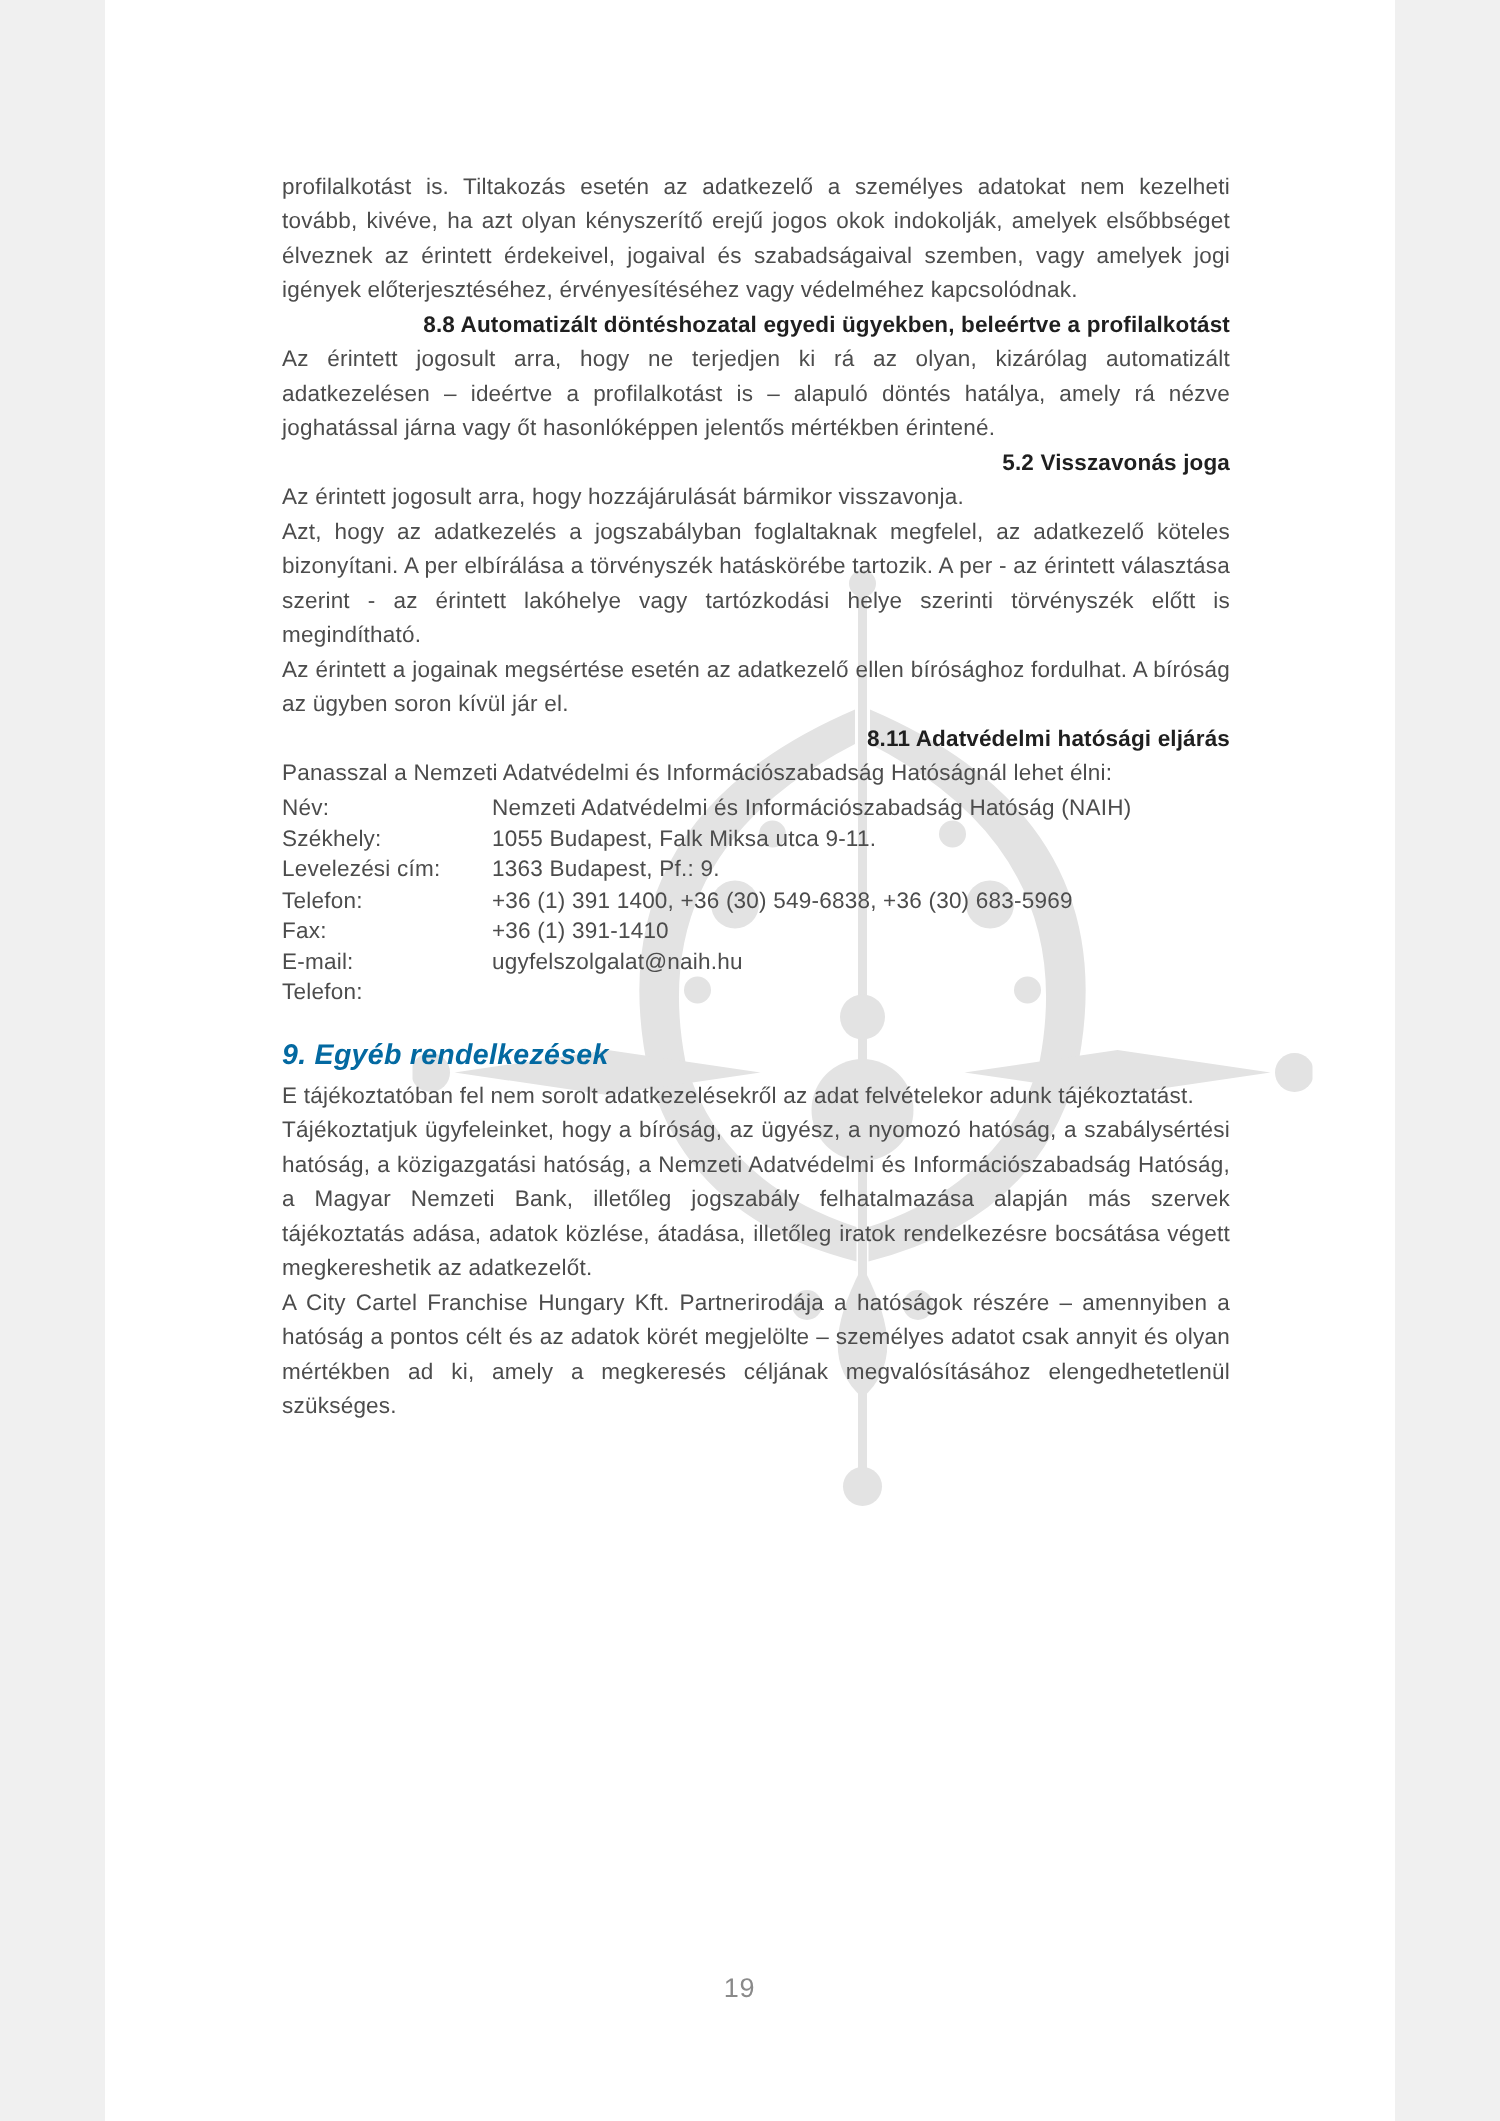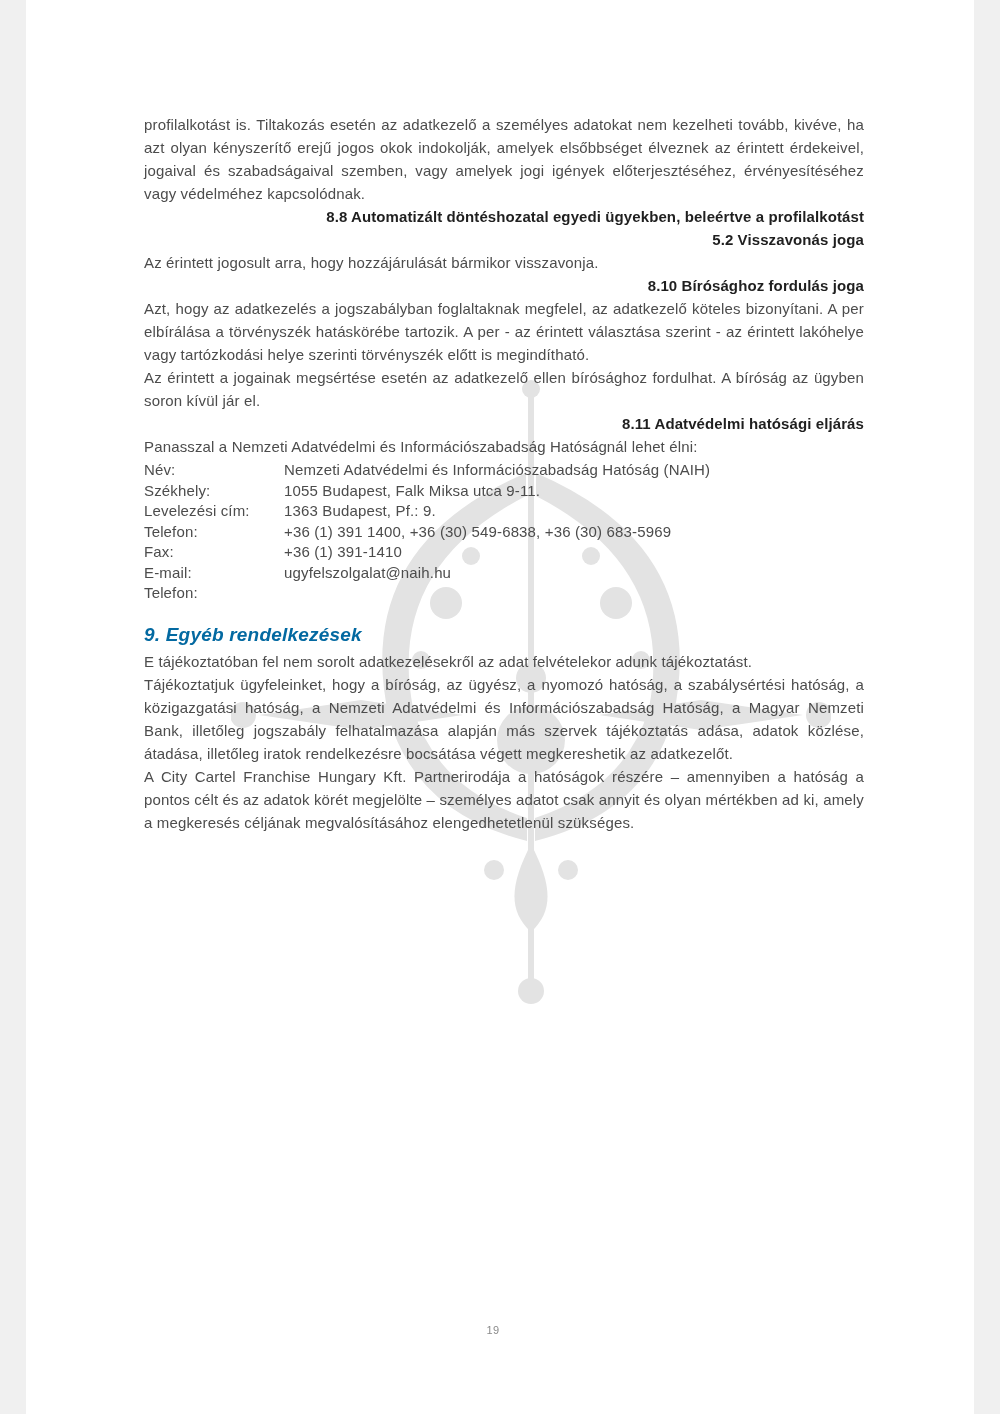--- a/index.html
+++ b/index.html
@@ -1,18 +1,18 @@
 <!DOCTYPE html>
 <html><head>
 <meta charset="utf-8">
 <style>
   html,body { margin:0; padding:0; background:#f0f0f0; }
   .page {
     position:relative;
-    width:948px; height:1414px;
+    width:860px; height:1414px;
     margin:0 auto;
     background:#ffffff;
     font-family:"Liberation Sans", sans-serif;
     overflow:hidden;
   }
   .watermark {
     position:absolute; left:205px; top:378px;
     width:600px; height:632px;
     z-index:0;
   }
@@ -40,21 +40,21 @@
   .contact-link { color:#4c4c4c; text-decoration:underline; }
   h2.big {
     font-size:19px; line-height:30px; color:#0369a1;
     font-weight:bold; margin:16px 0 0 0; letter-spacing:0.2px;font-style:italic;
   }
   .mt24 { margin-top:24px; }
   .mt16 { margin-top:16px; }
   .mt15 { margin-top:15px; }
   .pagenum {
     position:absolute; bottom:78px; left:0; right:14px;
-    text-align:center; font-size:11px; color:#8a8a8a;
+    text-align:center; font-size:18px; color:#8a8a8a;
     z-index:1; letter-spacing:0.5px;
   }
 </style>
 </head>
 <body>
 
 <div class="page">
 
   <svg class="watermark" viewBox="0 0 600 632" xmlns="http://www.w3.org/2000/svg" aria-hidden="true">
     <g fill="#e3e3e3" stroke="none">
@@ -79,25 +79,25 @@
       <path d="M300,466 C 280,505 276,532 300,554 C 324,532 320,505 300,466 Z"></path>
       <circle cx="300" cy="613" r="13"></circle>
     </g>
   </svg>
 
   <div class="content">
 
     <p class="body just">profilalkotást is. Tiltakozás esetén az adatkezelő a személyes adatokat nem kezelheti tovább, kivéve, ha azt olyan kényszerítő erejű jogos okok indokolják, amelyek elsőbbséget élveznek az érintett érdekeivel, jogaival és szabadságaival szemben, vagy amelyek jogi igények előterjesztéséhez, érvényesítéséhez vagy védelméhez kapcsolódnak.</p>
 
     <h3 class="sec mt11">8.8 Automatizált döntéshozatal egyedi ügyekben, beleértve a profilalkotást</h3>
+    <p class="body just">Az érintett jogosult arra, hogy ne terjedjen ki rá az olyan, kizárólag automatizált adatkezelésen – ideértve a profilalkotást is – alapuló döntés hatálya, amely rá nézve joghatással járna vagy őt hasonlóképpen jelentős mértékben érintené.</p>
 
     <h3 class="sec mt9">5.2 Visszavonás joga</h3>
     <p class="body">Az érintett jogosult arra, hogy hozzájárulását bármikor visszavonja.</p>
 
-    <h3 class="sec mt13">8.10 Bírósághoz fordulás joga</h3>
     <p class="body just">Azt, hogy az adatkezelés a jogszabályban foglaltaknak megfelel, az adatkezelő köteles bizonyítani. A per elbírálása a törvényszék hatáskörébe tartozik. A per - az érintett választása szerint - az érintett lakóhelye vagy tartózkodási helye szerinti törvényszék előtt is megindítható.</p>
     <p class="body just">Az érintett a jogainak megsértése esetén az adatkezelő ellen bírósághoz fordulhat. A bíróság az ügyben soron kívül jár el.</p>
 
     <h3 class="sec mt8">8.11 Adatvédelmi hatósági eljárás</h3>
     <p class="body">Panasszal a Nemzeti Adatvédelmi és Információszabadság Hatóságnál lehet élni:</p>
 
     <div class="contact">
       <div class="contact-row">
         <span class="contact-label">Név:</span>
         <span class="contact-value">Nemzeti Adatvédelmi és Információszabadság Hatóság (NAIH)</span>

